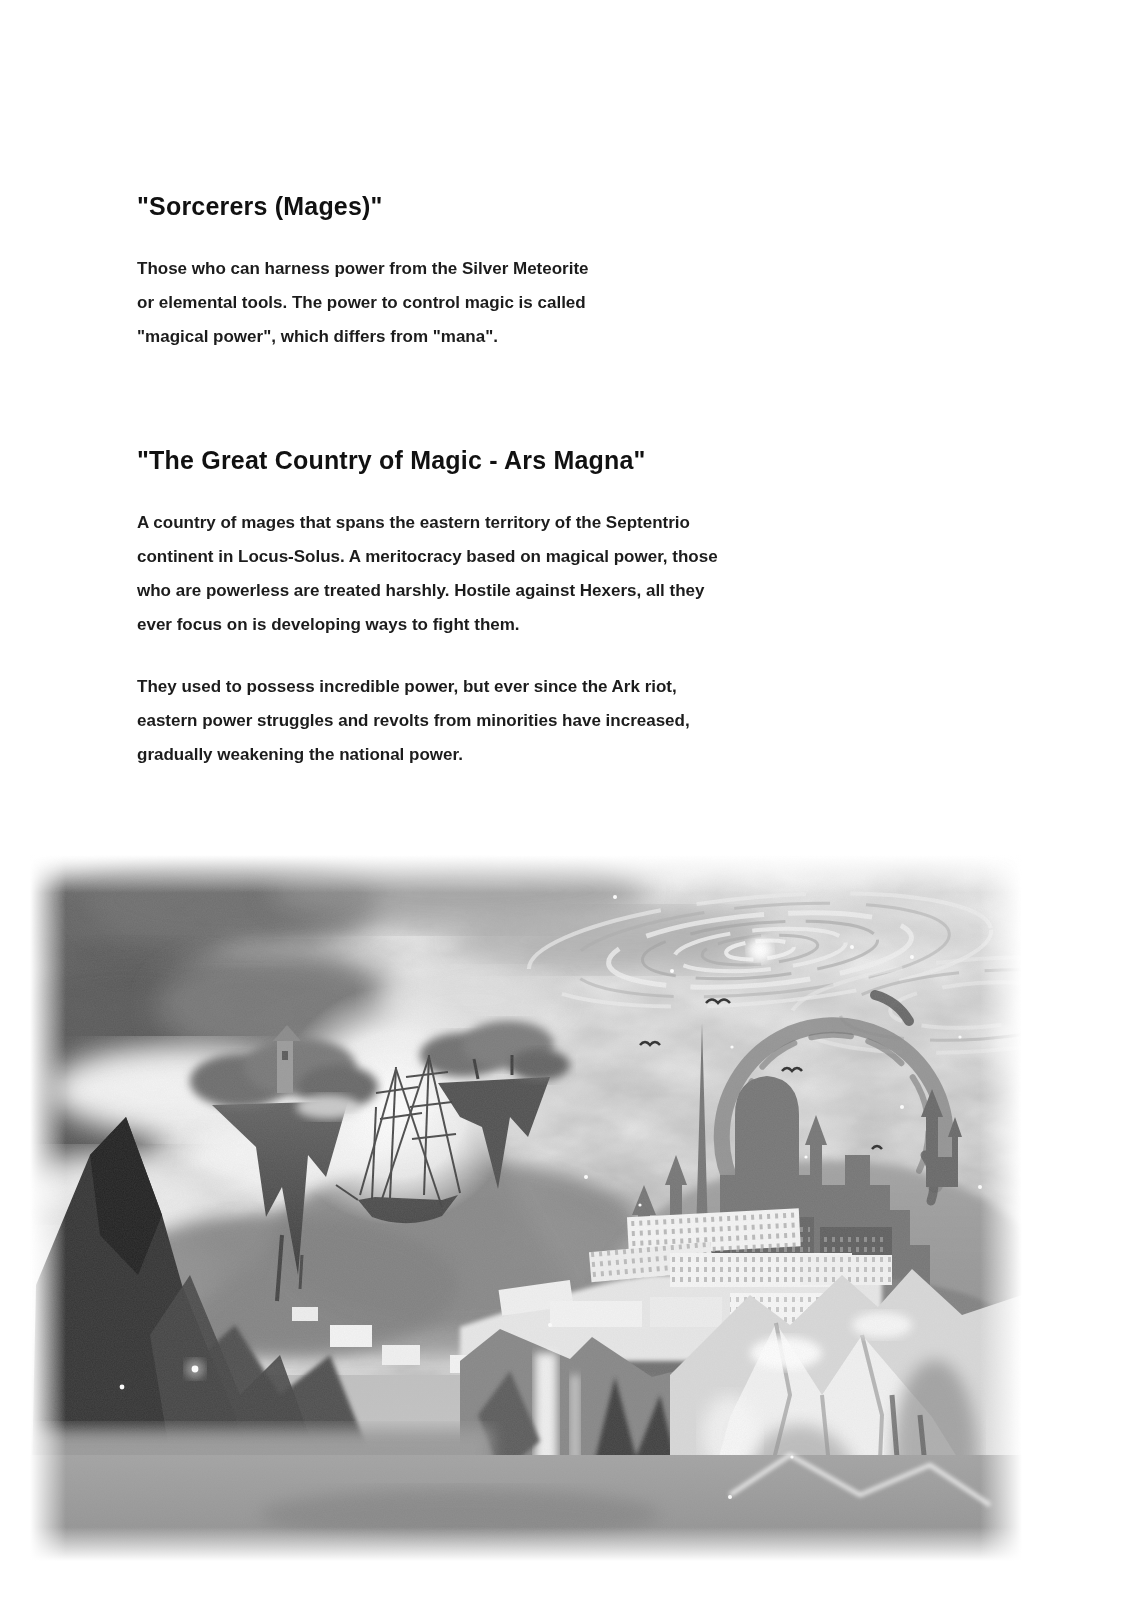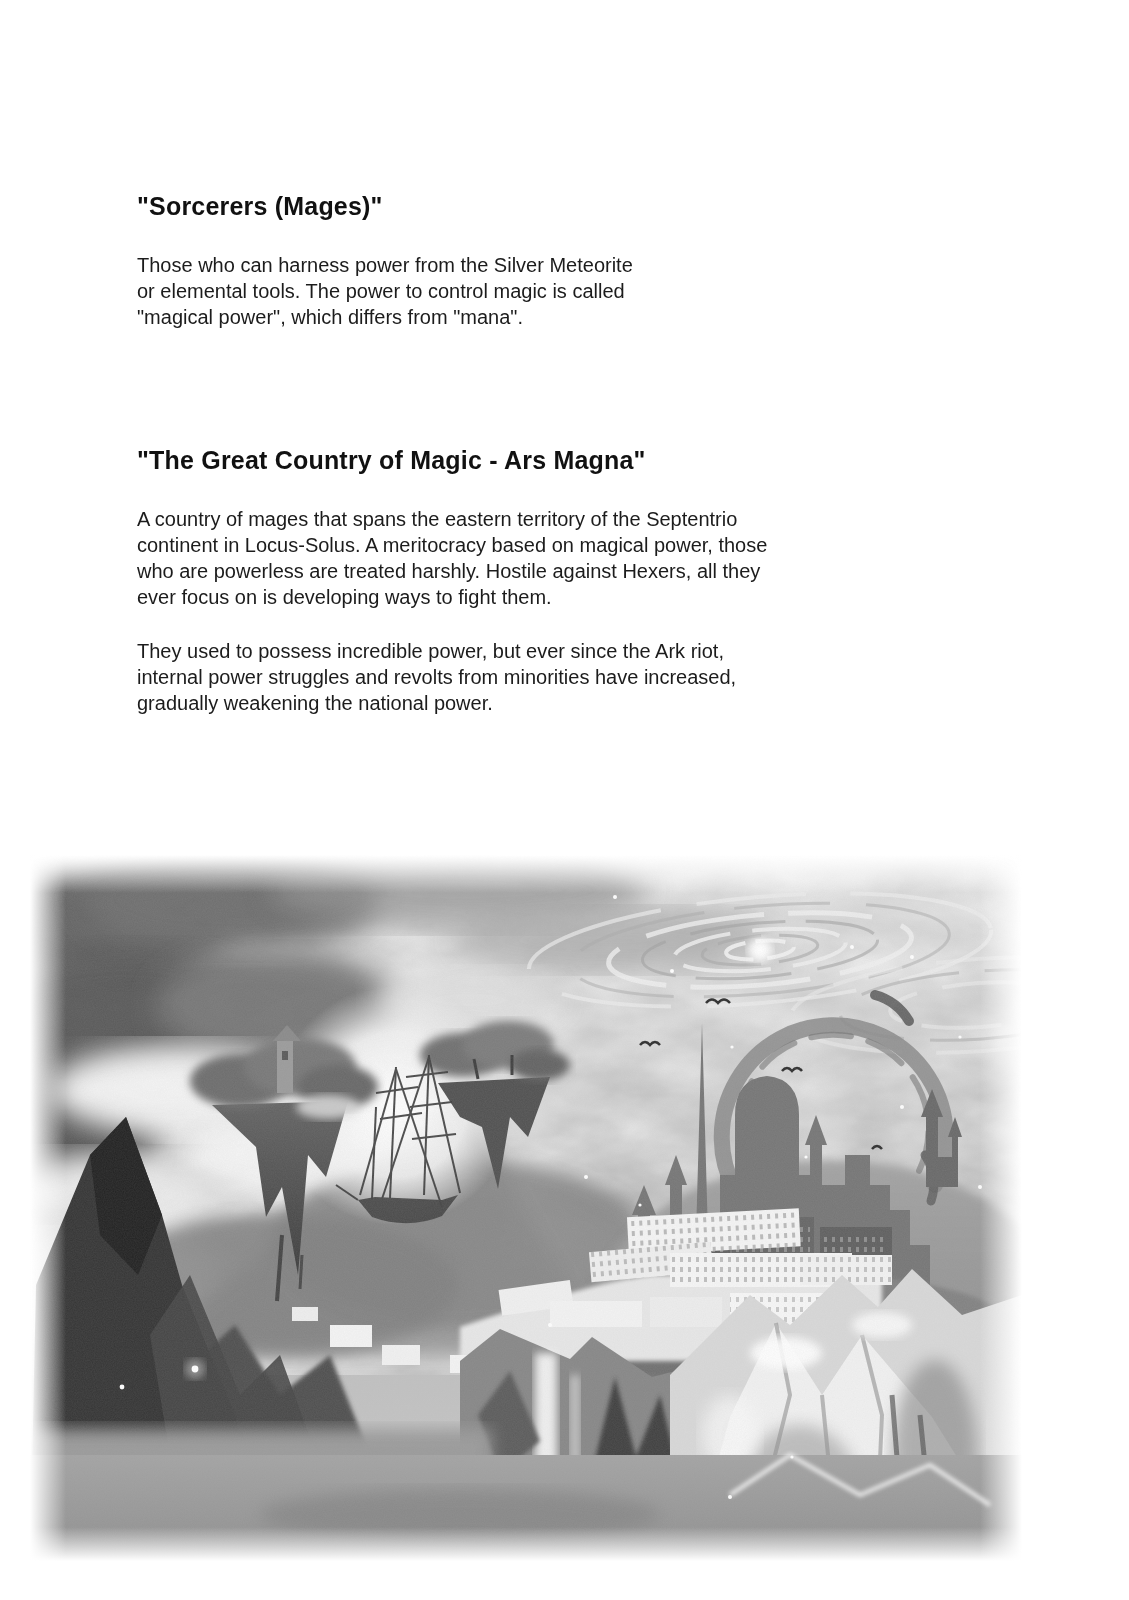--- a/index.html
+++ b/index.html
@@ -18,23 +18,23 @@
   .block h2{
     margin:0;
     font-size:25px;
     line-height:36px;
     font-weight:700;
     color:#111111;
     letter-spacing:0.2px;
   }
   .block p{
     margin:28px 0 0 0;
-    font-size:20px;
-    line-height:26px;
-    font-weight:400;
+    font-size:17px;
+    line-height:34px;
+    font-weight:700;
     color:#1c1c1c;
     white-space:pre-line;
   }
   .artwork{
     position:absolute;
     left:30px;top:855px;
     width:992px;height:706px;
     margin:0;
     box-shadow:inset 0 0 28px 20px #ffffff;
     overflow:hidden;
@@ -53,21 +53,21 @@
 "magical power", which differs from "mana".</p>
   </section>
 
   <section class="block block-2">
     <h2>"The Great Country of Magic - Ars Magna"</h2>
     <p>A country of mages that spans the eastern territory of the Septentrio
 continent in Locus-Solus. A meritocracy based on magical power, those
 who are powerless are treated harshly. Hostile against Hexers, all they
 ever focus on is developing ways to fight them.</p>
     <p>They used to possess incredible power, but ever since the Ark riot,
-internal power struggles and revolts from minorities have increased,
+eastern power struggles and revolts from minorities have increased,
 gradually weakening the national power.</p>
   </section>
 
   <figure class="artwork" aria-label="Grayscale fantasy landscape: floating islands and a sailing ship in the sky, a domed castle city beneath a broken ring and swirling vortex, a white cliff-side town with waterfalls, dark and bright mountains above a gray sea">
     <svg viewBox="0 0 992 706" xmlns="http://www.w3.org/2000/svg">
       <defs>
         <linearGradient id="sky" x1="0" y1="0" x2="0" y2="1">
           <stop offset="0" stop-color="#d2d2d2"></stop>
           <stop offset="0.45" stop-color="#b7b7b7"></stop>
           <stop offset="1" stop-color="#c9c9c9"></stop>

